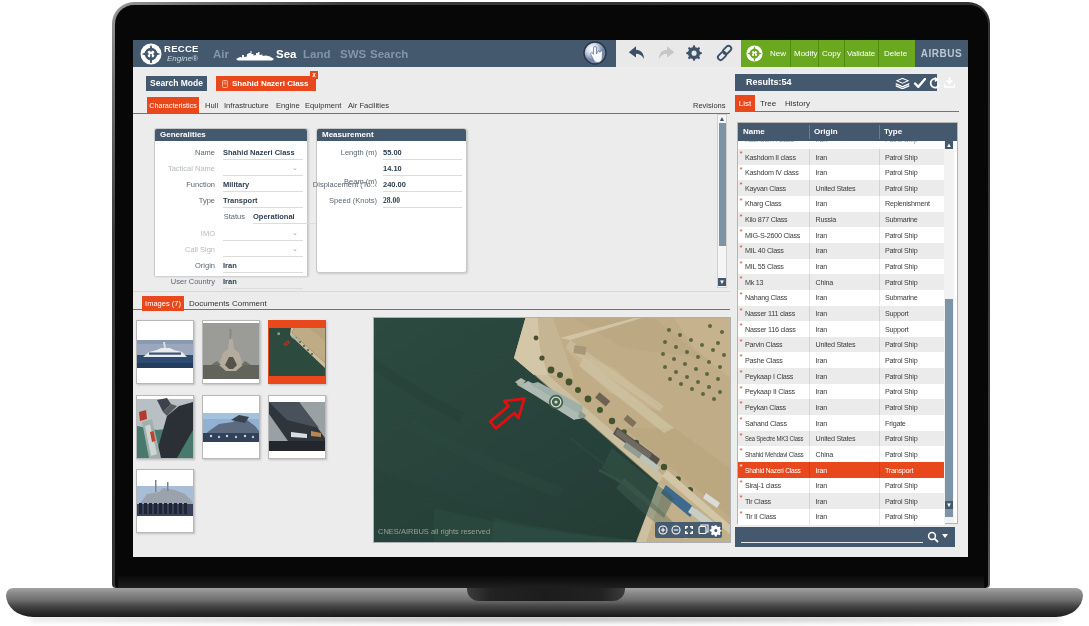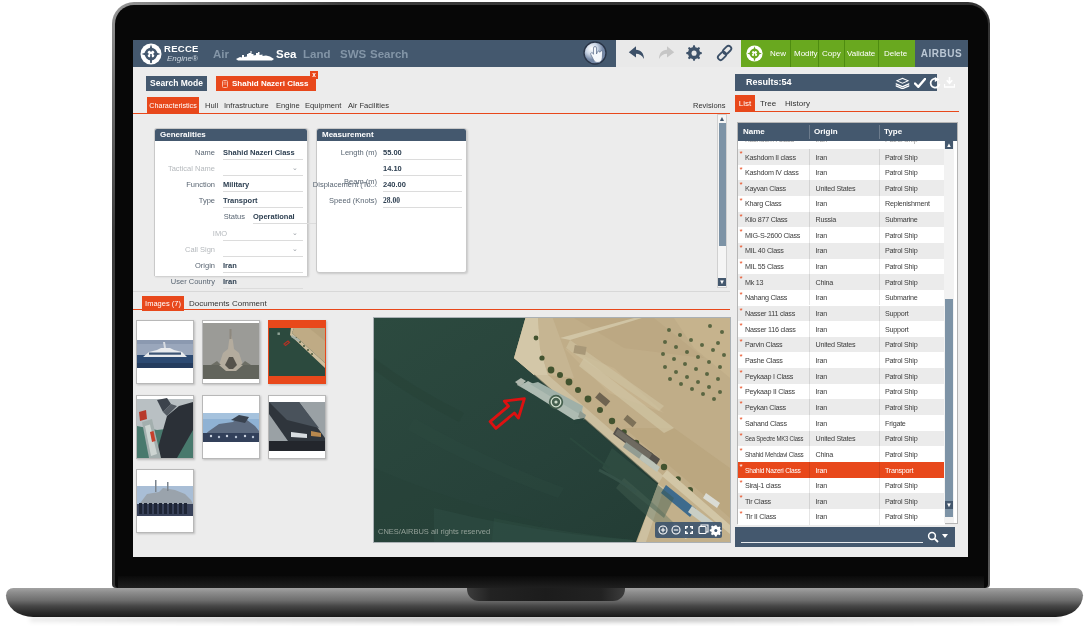--- a/index.html
+++ b/index.html
@@ -198,21 +198,21 @@
           <div class="flabel" style="right:92px;">Type</div>
           <div class="fval" style="left:68px;">Transport</div>
           <div class="fline" style="left:68px;width:80px;"></div>
         </div>
       <div class="frow" style="top:80.4px;margin-left:30px;">
           <div class="flabel" style="right:92px;">Status</div>
           <div class="fval" style="left:68px;">Operational</div>
           <div class="fline" style="left:68px;width:80px;"></div>
         </div>
       <div class="frow" style="top:96.5px;">
-          <div class="flabel dis" style="right:80px;">IMO</div>
+          <div class="flabel dis" style="right:92px;">IMO</div>
           <div class="fchev" style="left:137px;">⌄</div>
           <div class="fline" style="left:68px;width:80px;"></div>
         </div>
       <div class="frow" style="top:112.6px;">
           <div class="flabel dis" style="right:92px;">Call Sign</div>
           <div class="fchev" style="left:137px;">⌄</div>
           <div class="fline" style="left:68px;width:80px;"></div>
         </div>
       <div class="frow" style="top:128.7px;">
           <div class="flabel" style="right:92px;">Origin</div>

